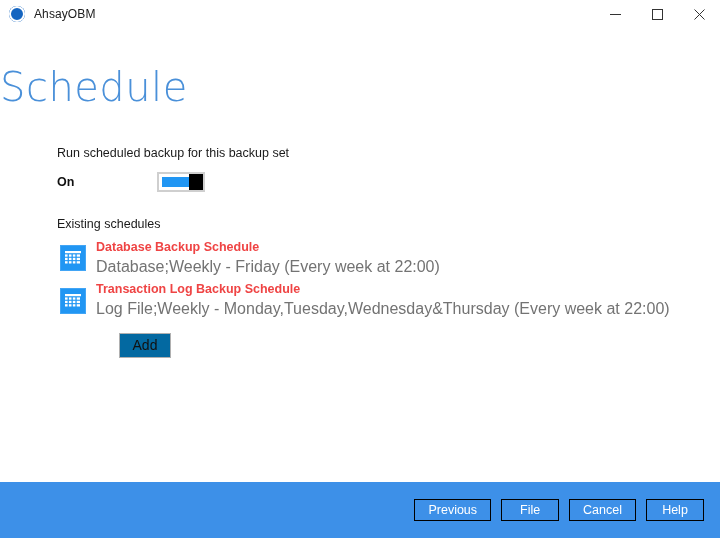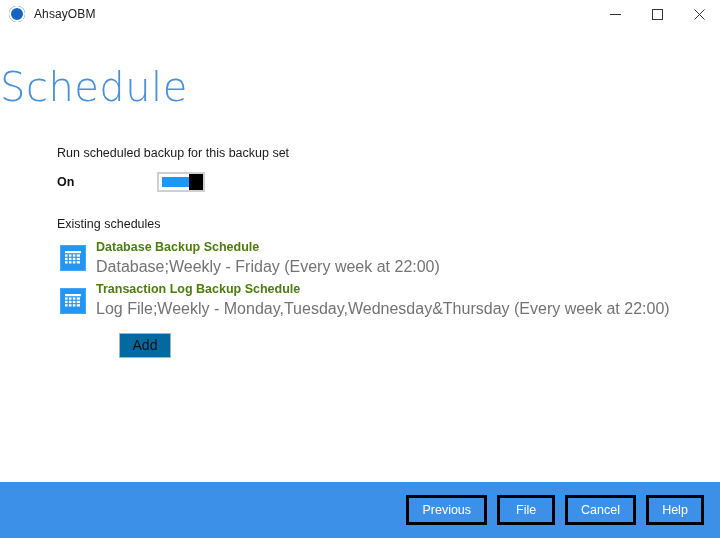--- a/index.html
+++ b/index.html
@@ -142,21 +142,21 @@
     align-items: center;
     justify-content: center;
     border: 1px solid #42a5f5;
     box-sizing: border-box;
   }
   .sched-icon svg { display: block; }
   .sched-texts { line-height: 1.35; }
   .sched-title {
     font-size: 12.5px;
     font-weight: bold;
-    color: #4d7c0f;
+    color: #ef4444;
   }
   .sched-desc {
     font-size: 16px;
     color: #737373;
   }
 
   .add-btn {
     margin-top: 9px;
     margin-left: 62px;
     width: 52px;
@@ -178,26 +178,26 @@
     bottom: 0;
     height: 56px;
     background: #3d90e8;
     display: flex;
     align-items: center;
     justify-content: flex-end;
     padding-right: 16px;
     box-sizing: border-box;
   }
   .footer-btn {
-    height: 30px;
+    height: 22px;
     min-width: 58px;
     padding: 0 13px;
     margin-left: 10px;
     background: transparent;
-    border: 3px solid #000000;
+    border: 1px solid #000000;
     color: #ffffff;
     font-size: 12.5px;
     font-family: "Liberation Sans", sans-serif;
     cursor: pointer;
     line-height: 1;
   }
 </style>
 </head>
 <body>
 

